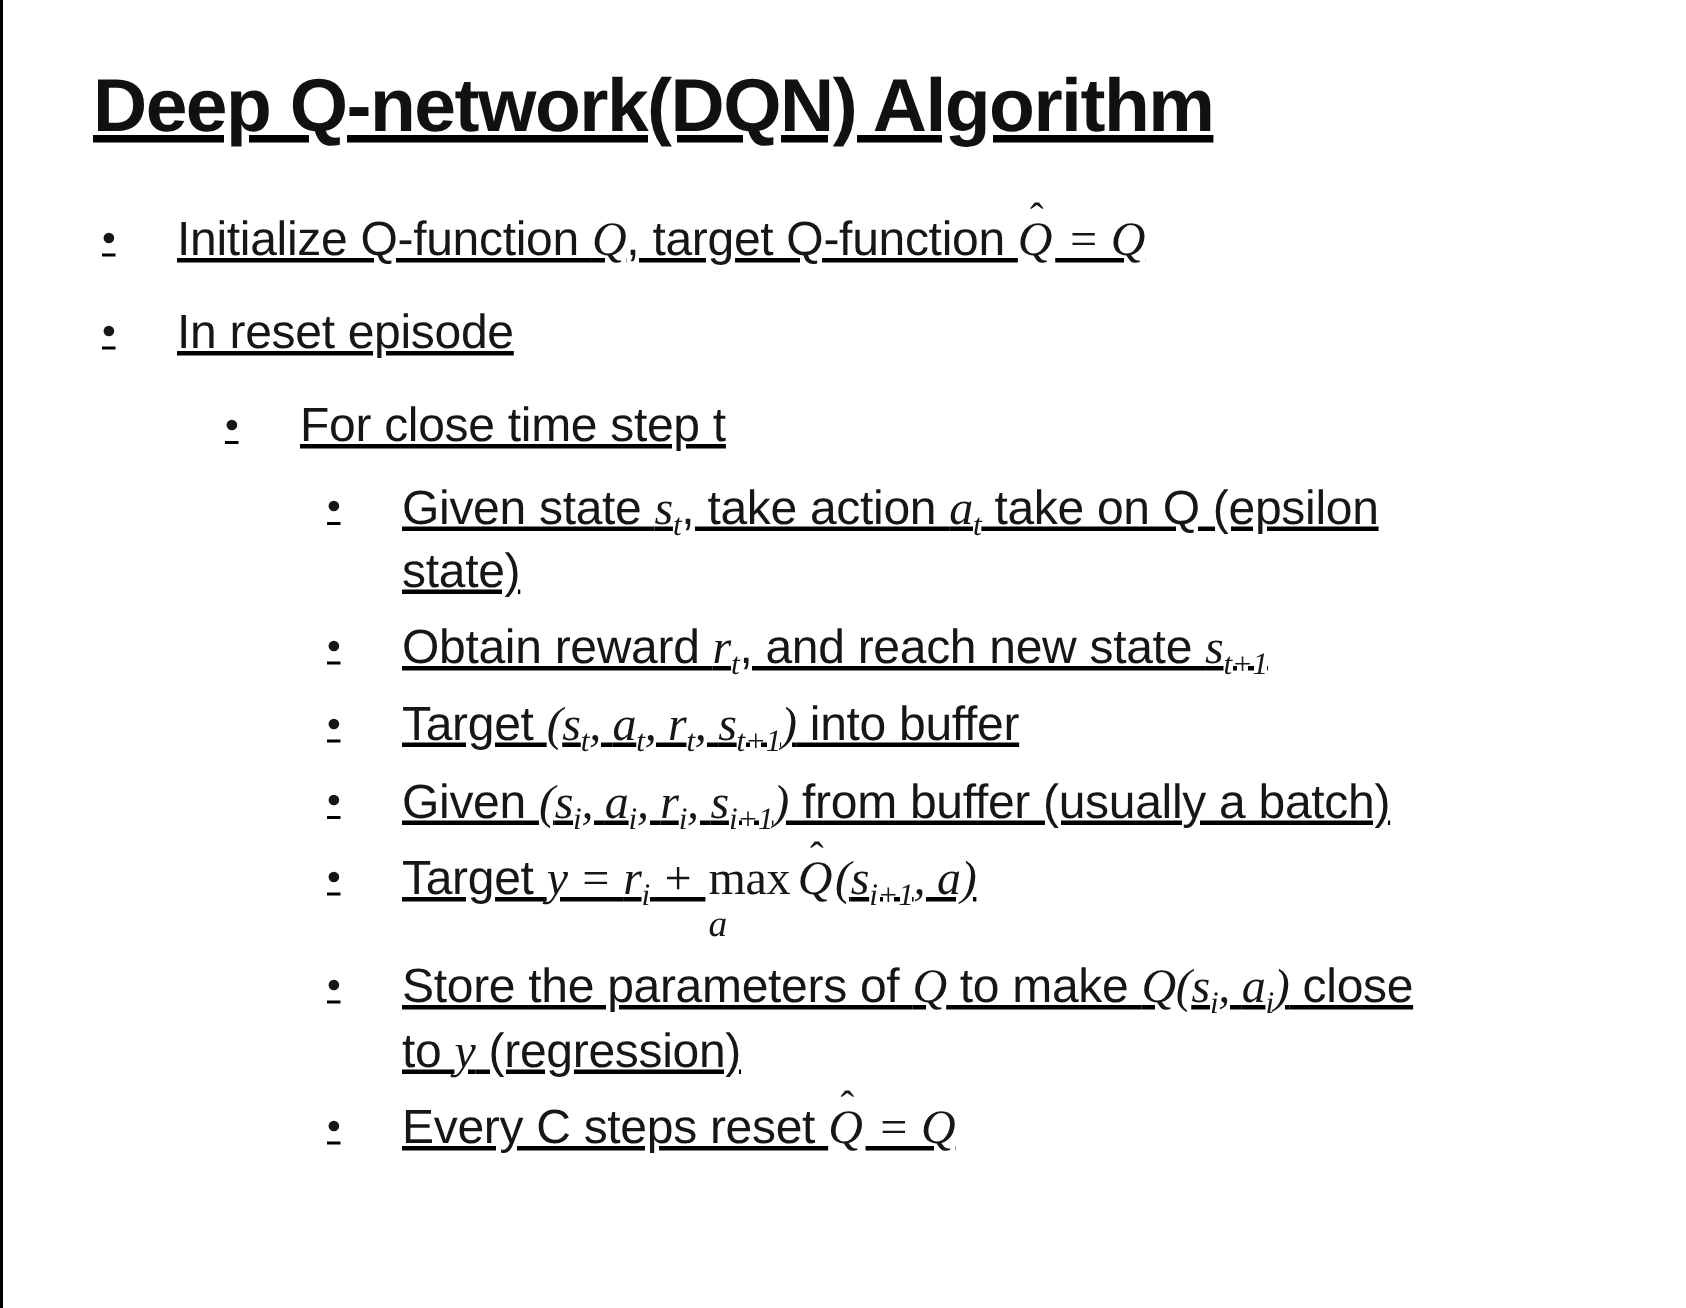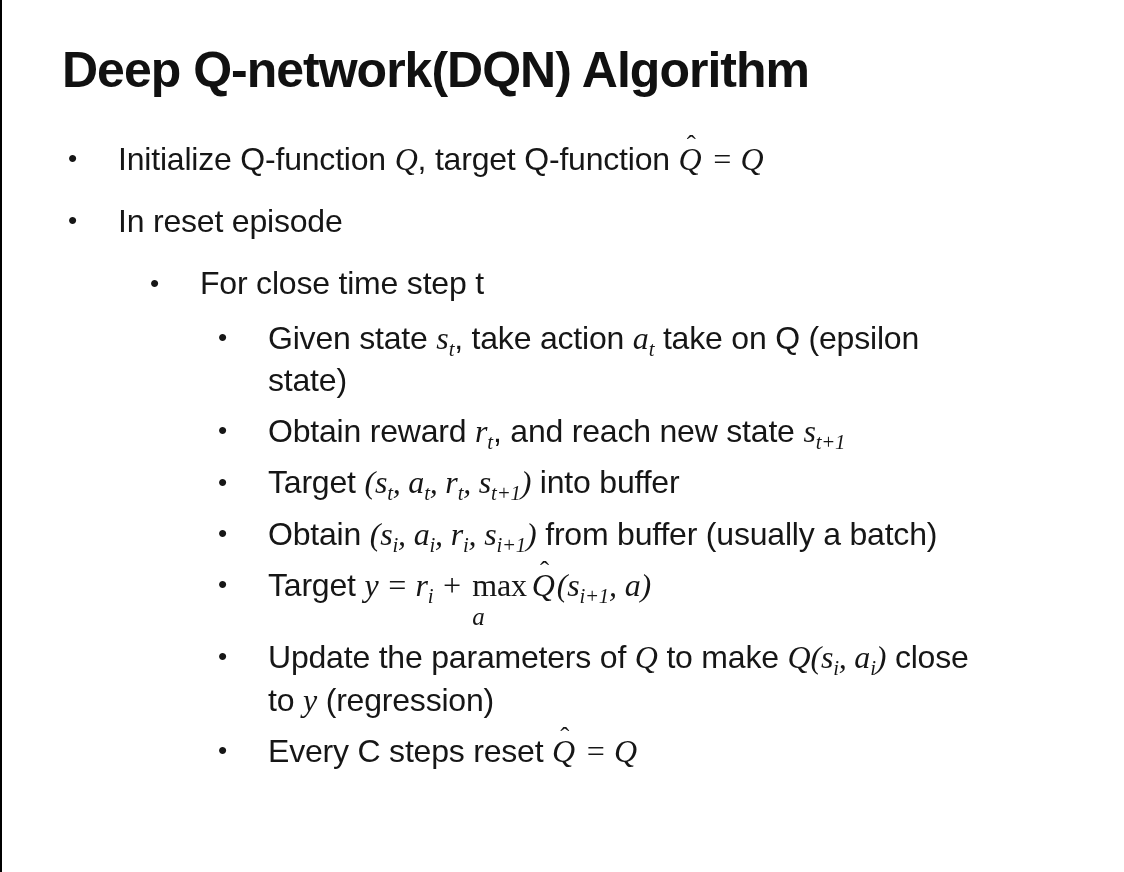--- a/index.html
+++ b/index.html
@@ -2,20 +2,21 @@
 <html><head>
 <meta charset="utf-8">
 <style>
   html,body { margin:0; padding:0; background:#ffffff; }
   .slide {
     position: relative;
     width: 1124px;
     height: 872px;
     background: #ffffff;
     overflow: hidden;
+    text-decoration: underline;
   }
   .edge-left {
     position: absolute;
     left: 0; top: 0;
     width: 2px; height: 100%;
     background: #000000;
   }
   .content {
     padding: 42px 24px 0 62px;
   }
@@ -107,32 +108,32 @@
         <div class="li l3">
           <span class="marker">•</span>
           <span class="btext"><span>Obtain reward </span><span class="m">r<sub>t</sub></span><span>, and reach new state </span><span class="m">s<sub>t+1</sub></span></span>
         </div>
         <div class="li l3">
           <span class="marker">•</span>
           <span class="btext"><span>Target </span><span class="m">(</span><span class="m">s<sub>t</sub></span><span class="m">, </span><span class="m">a<sub>t</sub></span><span class="m">, </span><span class="m">r<sub>t</sub></span><span class="m">, </span><span class="m">s<sub>t+1</sub></span><span class="m">)</span><span> into buffer</span></span>
         </div>
         <div class="li l3">
           <span class="marker">•</span>
-          <span class="btext"><span>Obtain </span><span class="m">(</span><span class="m">s<sub>i</sub></span><span class="m">, </span><span class="m">a<sub>i</sub></span><span class="m">, </span><span class="m">r<sub>i</sub></span><span class="m">, </span><span class="m">s<sub>i+1</sub></span><span class="m">)</span><span> from buffer (usually a batch)</span></span>
+          <span class="btext"><span>Given </span><span class="m">(</span><span class="m">s<sub>i</sub></span><span class="m">, </span><span class="m">a<sub>i</sub></span><span class="m">, </span><span class="m">r<sub>i</sub></span><span class="m">, </span><span class="m">s<sub>i+1</sub></span><span class="m">)</span><span> from buffer (usually a batch)</span></span>
         </div>
         <div class="li l3">
           <span class="marker">•</span>
           <span class="btext"><span>Target </span><span class="m">y = </span><span class="m">r<sub>i</sub></span><span class="m"> + </span><span class="maxop">
               <span>max</span>
               <span class="under">a</span>
             </span><span class="qhat">Q<span class="hat">ˆ</span></span><span class="m">(</span><span class="m">s<sub>i+1</sub></span><span class="m">, a)</span></span>
         </div>
         <div class="li l3">
           <span class="marker">•</span>
-          <span class="btext"><span>Update the parameters of </span><span class="m">Q</span><span> to make </span><span class="m">Q(</span><span class="m">s<sub>i</sub></span><span class="m">, </span><span class="m">a<sub>i</sub></span><span class="m">)</span><span> close</span><br><span>to </span><span class="m">y</span><span> (regression)</span></span>
+          <span class="btext"><span>Store the parameters of </span><span class="m">Q</span><span> to make </span><span class="m">Q(</span><span class="m">s<sub>i</sub></span><span class="m">, </span><span class="m">a<sub>i</sub></span><span class="m">)</span><span> close</span><br><span>to </span><span class="m">y</span><span> (regression)</span></span>
         </div>
         <div class="li l3">
           <span class="marker">•</span>
           <span class="btext"><span>Every C steps reset </span><span class="qhat">Q<span class="hat">ˆ</span></span><span class="m"> = Q</span></span>
         </div>
       </div>
   </div>
 </div>
 
 </body></html>

